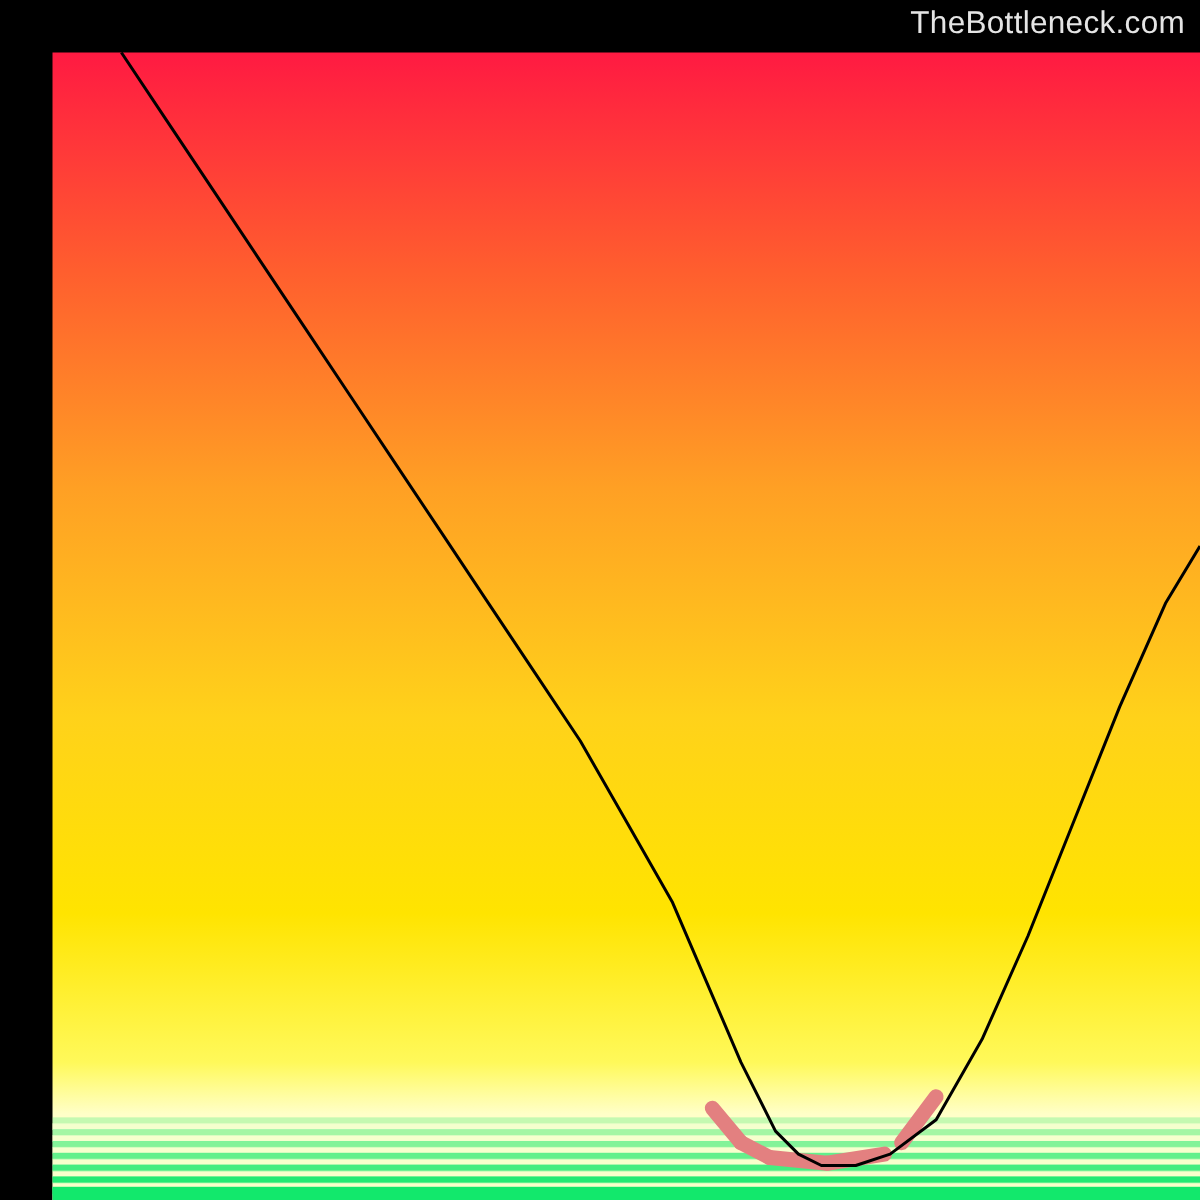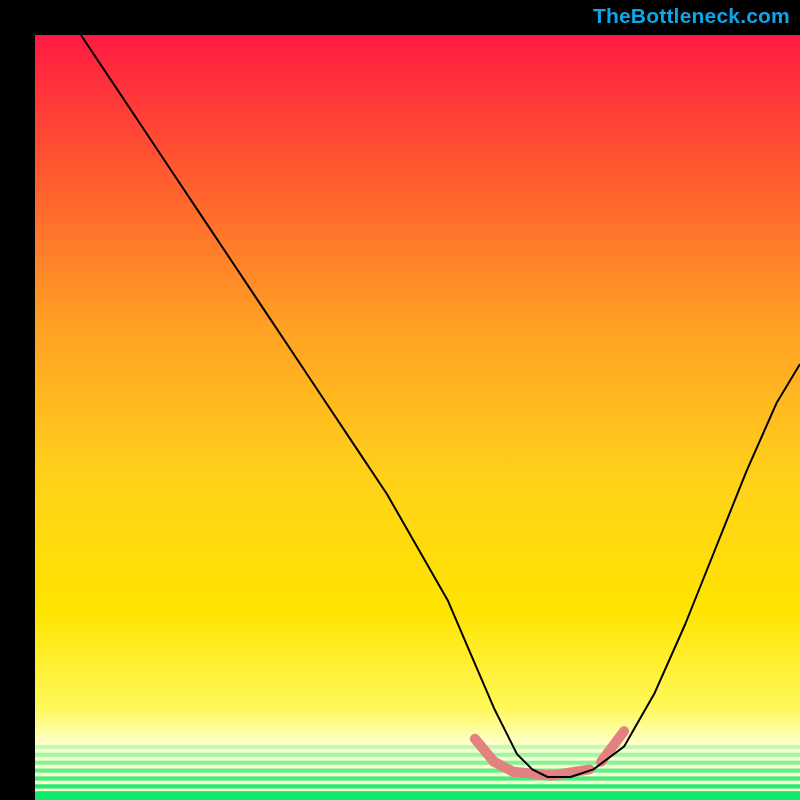--- a/index.html
+++ b/index.html
@@ -13,23 +13,23 @@
   }
   .canvas-wrap {
     position: relative;
     width: 800px;
     height: 800px;
   }
   .watermark {
     position: absolute;
     top: 4px;
     right: 10px;
-    color: #0ea5e9;
+    color: #e5e5e5;
     font-size: 21px;
-    font-weight: 700;
+    font-weight: 400;
     letter-spacing: 0.2px;
   }
   svg {
     display: block;
   }
 </style>
 </head>
 <body>
 
 <div class="canvas-wrap">

